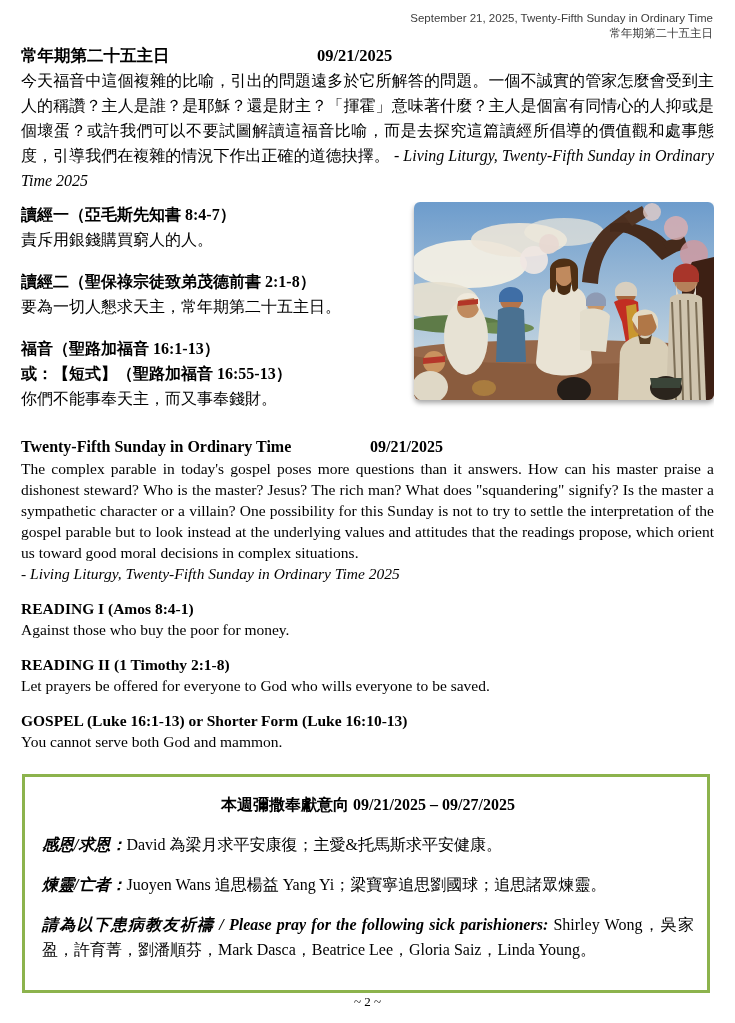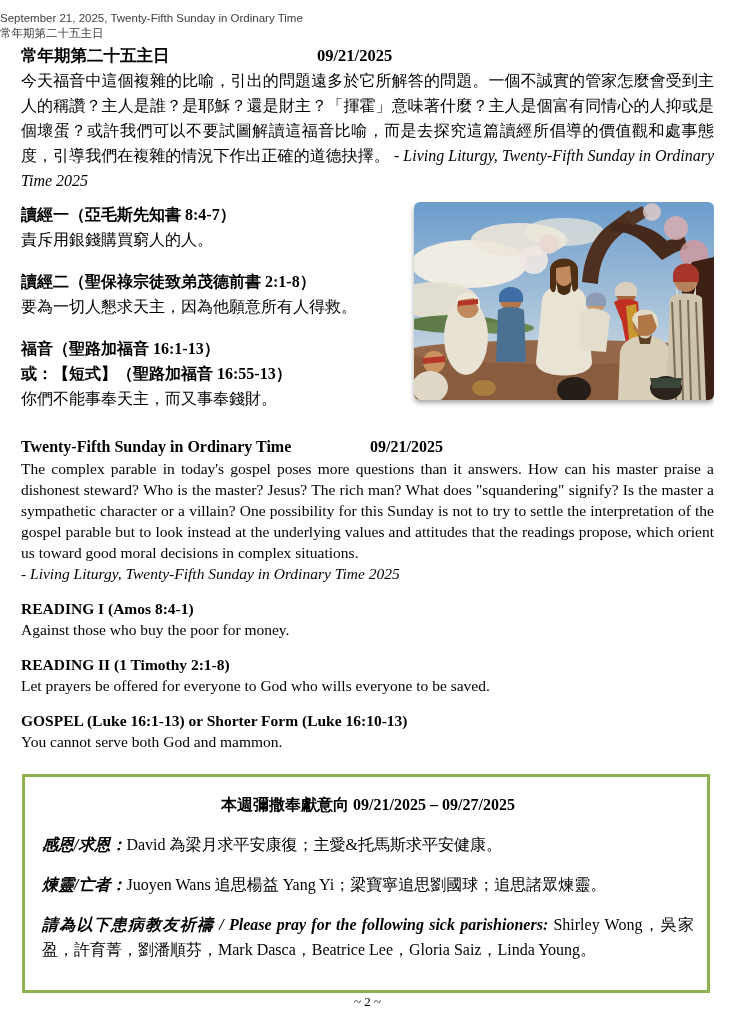--- a/index.html
+++ b/index.html
@@ -4,20 +4,21 @@
 <style>
   * { margin:0; padding:0; box-sizing:border-box; }
   html,body { background:#ffffff; }
   body {
     width:735px; height:1023px; overflow:hidden; position:relative;
     font-family:"Liberation Serif","DejaVu Serif",serif;
     color:#000;
   }
   .topheader {
     padding:11px 22px 0 0;
+    text-align:right;
     font-family:"Liberation Sans","DejaVu Sans",sans-serif;
     font-size:11.5px; line-height:15px; color:#3d3d3d;
   }
   .content { padding:0 21px; }
 
   
   .zh-heading-row { margin-top:3px; font-weight:bold; font-size:16.5px; line-height:24px; }
   .zh-heading-row .hr-title { display:inline-block; width:296px; }
 
   .zh-intro { font-size:16px; line-height:25px; text-align:justify; }
@@ -161,21 +162,21 @@
       </svg>
     </figure>
 
     <div class="reading-block">
       <div class="rtitle">讀經一（亞毛斯先知書 8:4-7）</div>
       <div>責斥用銀錢購買窮人的人。</div>
     </div>
 
     <div class="reading-block">
       <div class="rtitle">讀經二（聖保祿宗徒致弟茂德前書 2:1-8）</div>
-      <div>要為一切人懇求天主，因為他願意所有人得救。</div>
+      <div>要為一切人懇求天主，常年期第二十五主日。</div>
     </div>
 
     <div class="reading-block">
       <div class="rtitle">福音（聖路加福音 16:1-13）</div>
       <div class="rtitle">或：【短式】（聖路加福音 16:55-13）</div>
       <div>你們不能事奉天主，而又事奉錢財。</div>
     </div>
   </div>
 
   <div class="en-heading-row">

